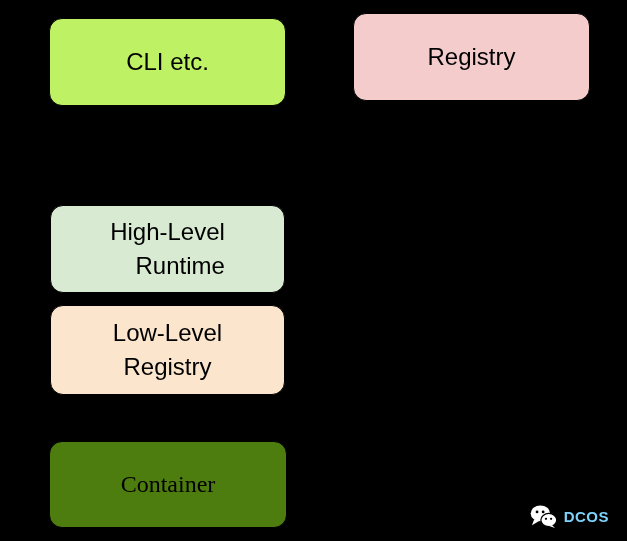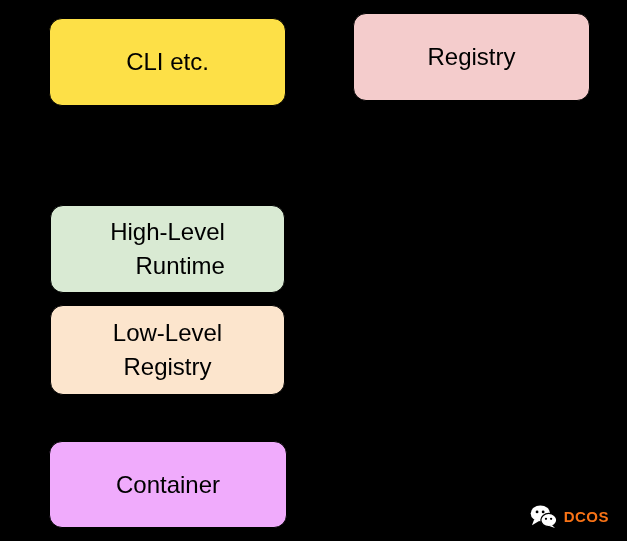--- a/index.html
+++ b/index.html
@@ -37,55 +37,55 @@
 
   .watermark {
     position: absolute;
     right: 18px;
     bottom: 13px;
     display: flex;
     align-items: center;
     gap: 7px;
   }
   .watermark .brand {
-    color: #f97316;
+    color: #7dd3fc;
     font-size: 15px;
     font-weight: 700;
     letter-spacing: 0.5px;
   }
   .wechat-icon {
     width: 27px;
     height: 23px;
     display: block;
   }
 </style>
 </head>
 <body>
 
 <div class="canvas">
 
-  <div class="node node-cli" style="background-color: #fde047;">
+  <div class="node node-cli" style="background-color: #bef264;">
     <span>CLI etc.</span>
   </div>
 
   <div class="node node-registry" style="background-color: rgb(244, 204, 204);">
     <span>Registry</span>
   </div>
 
   <div class="node node-hlr" style="background-color: rgb(217, 234, 211); text-align: right;">
     <span>High-Level
 Runtime</span>
   </div>
 
   <div class="node node-llr" style="background-color: rgb(252, 229, 205);">
     <span>Low-Level
 Registry</span>
   </div>
 
-  <div class="node node-container" style="background-color: #f0abfc;">
+  <div class="node node-container" style="background-color: #4d7c0f; font-family: Liberation Serif, serif;">
     <span>Container</span>
   </div>
 
   <div class="watermark">
     <svg class="wechat-icon" viewBox="0 0 30 26" xmlns="http://www.w3.org/2000/svg">
 
       <ellipse cx="11.5" cy="9.5" rx="11" ry="9" fill="#ffffff"></ellipse>
       <polygon points="4.5,16 2,23 11,17.5" fill="#ffffff"></polygon>
       <circle cx="7.7" cy="7.8" r="1.6" fill="#000000"></circle>
       <circle cx="14.6" cy="7.8" r="1.6" fill="#000000"></circle>

